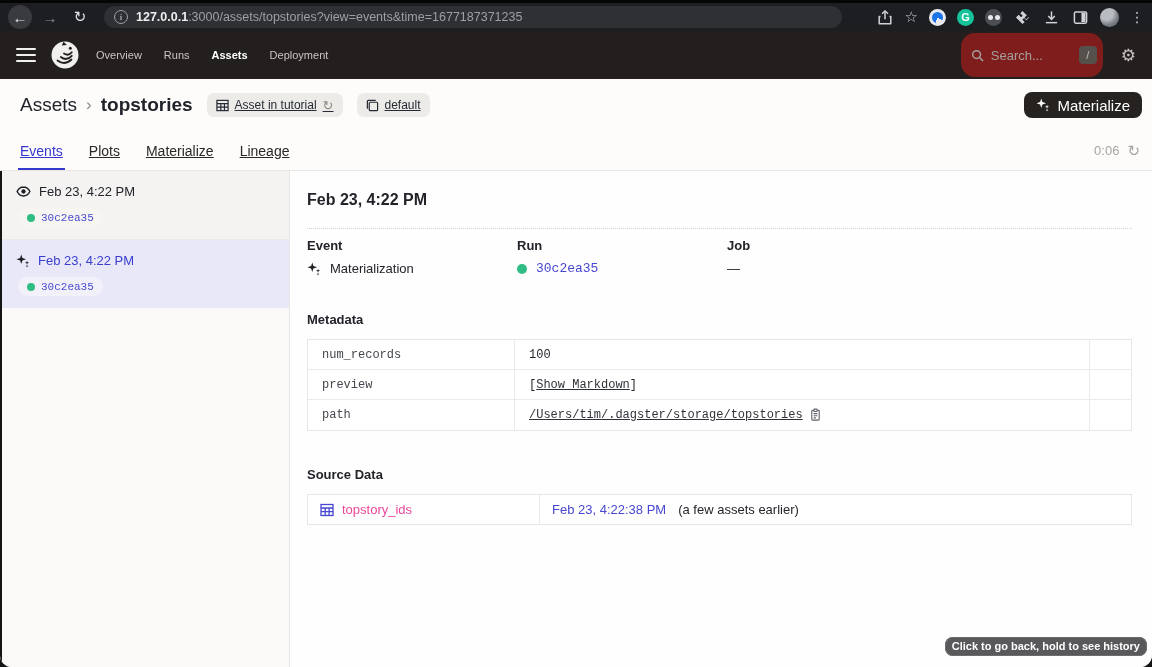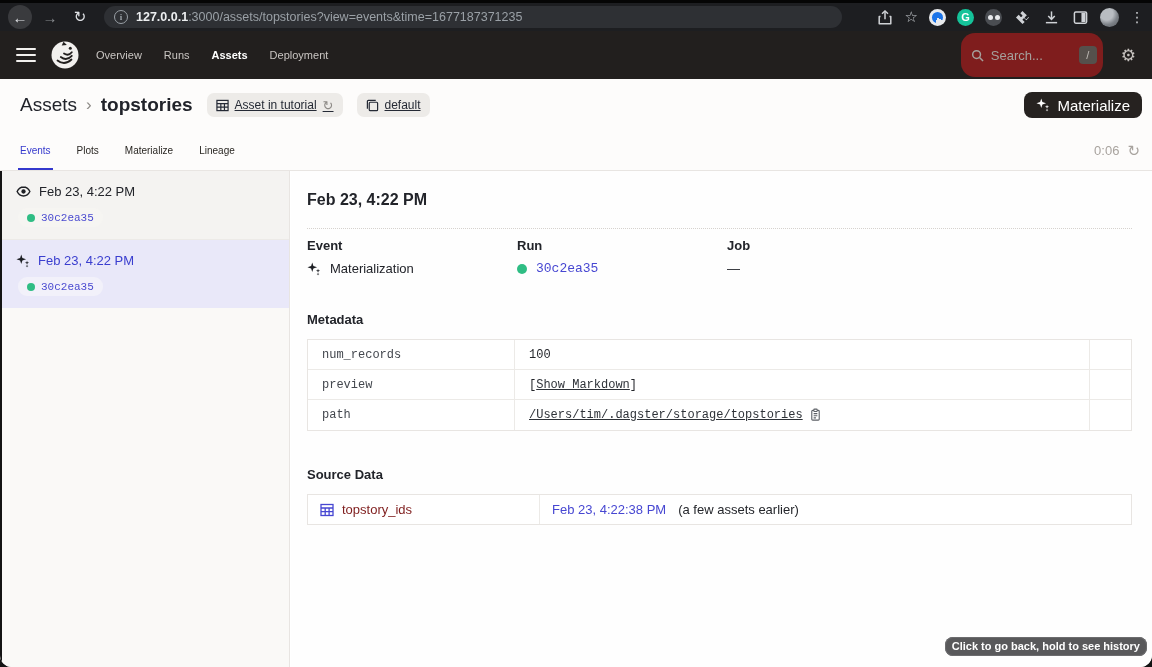--- a/index.html
+++ b/index.html
@@ -57,22 +57,22 @@
   .crumb-cur{font-size:19px;color:#21232a;font-weight:600;}
   .badge{display:flex;align-items:center;gap:6px;background:#edebe8;border-radius:7px;
         height:24px;padding:0 9px;font-size:12px;color:#252a35;margin-left:14px;text-decoration:underline;}
   .badge .bicon{display:flex;color:#252a35;}
   .badge .brefresh{color:#8d8a86;font-size:13px;line-height:1;}
   .mat-btn{margin-left:auto;display:flex;align-items:center;gap:7px;background:#262220;
         color:#fff;height:26px;padding:0 12px;border-radius:8px;font-size:15px;}
   
   .tabsrow{position:absolute;top:131px;left:0;right:0;height:40px;background:#fdfcfb;
         border-bottom:1px solid #e8e5e2;display:flex;align-items:center;padding:0 12px 0 20px;}
-  .tab{font-size:10px;color:#2a2723;margin-right:26px;height:100%;display:flex;
-        align-items:center;position:relative;}
+  .tab{font-size:14px;color:#2a2723;margin-right:26px;height:100%;display:flex;
+        align-items:center;position:relative;text-decoration:underline;}
   .tab.active{color:#3438cd;}
   .tab.active::after{content:'';position:absolute;left:-2px;right:-2px;bottom:0;height:2px;background:#3438cd;}
   .timer{margin-left:auto;display:flex;align-items:center;gap:8px;color:#a8a39e;font-size:13px;}
   .timer .ricon{font-size:15px;}
   
   .sidebar{position:absolute;top:171px;left:0;bottom:0;width:290px;background:#faf9f7;
         border-right:1px solid #e8e5e2;}
   .ev{padding:13px 16px 12px 16px;min-height:64px;}
   .ev.first{background:#f4f3f1;border-bottom:1px solid #eceae7;}
   .ev.selected{background:#e9e8f9;}
@@ -100,21 +100,21 @@
   .mcell{display:flex;align-items:center;padding:0 14px;
         font-family:"Liberation Mono","DejaVu Sans Mono",monospace;font-size:12px;}
   .mkey{color:#43474e;border-right:1px solid #eceae7;}
   .mval{color:#24262b;gap:6px;border-right:1px solid #eceae7;}
   .mlink{color:#2e3238;text-decoration:underline;cursor:pointer;}
   .clip{color:#5c6066;display:flex;}
   .stable{border:1px solid #e8e5e2;background:#fff;}
   .srow{display:grid;grid-template-columns:232px 1fr;height:29px;}
   .scell{display:flex;align-items:center;padding:0 12px;font-size:13px;gap:8px;}
   .scell.left{border-right:1px solid #eceae7;}
-  .alink{color:#7f1d1d;}
+  .alink{color:#ec4899;}
   .tslink{color:#4747d2;}
   .tsnote{color:#24262b;margin-left:4px;}
   
   .tooltip{position:absolute;right:5px;bottom:11px;background:#59595b;color:#fff;
         font-size:11px;font-weight:bold;padding:3px 7px 4px 7px;border-radius:8px;
         box-shadow:0 0 0 1px #6c6c6e inset;}
   .edge-left{position:absolute;left:0;top:171px;bottom:0;width:2px;background:#141414;}
   svg{display:block;}
 </style>
 </head>

